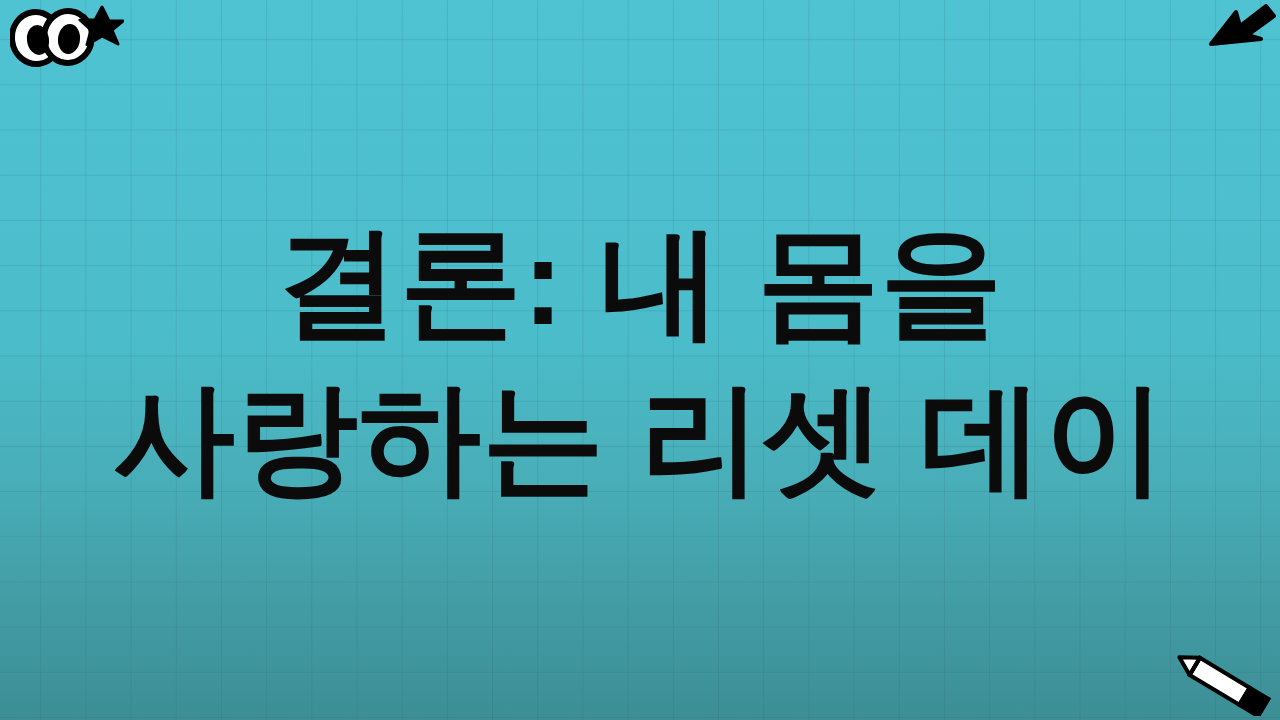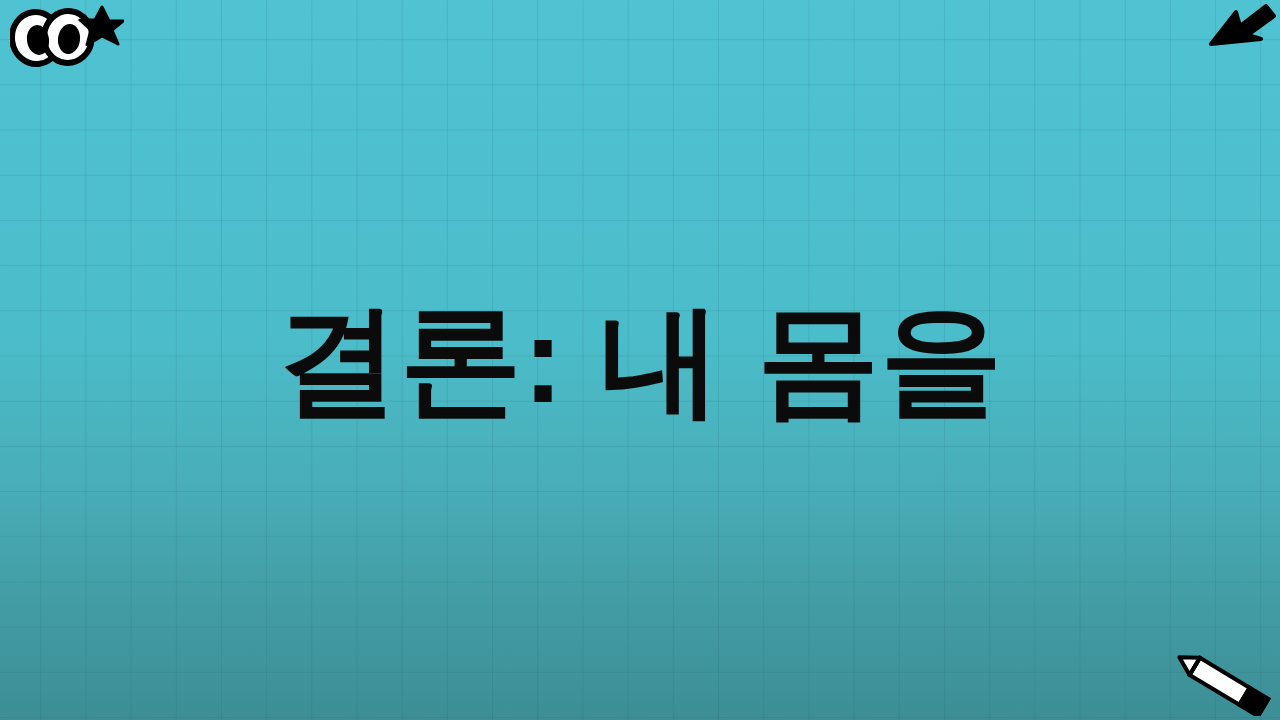--- a/index.html
+++ b/index.html
@@ -141,15 +141,16 @@
         <rect x="28" y="26" width="58" height="20" fill="#ffffff" stroke="#000000" stroke-width="4"></rect>
         <path d="M28 26 L10 36 L28 46 Z" fill="#ffffff" stroke="#000000" stroke-width="4" stroke-linejoin="round"></path>
         <rect x="86" y="26" width="22" height="20" fill="#000000" stroke="#000000" stroke-width="4"></rect>
         <line x1="28" y1="26" x2="28" y2="46" stroke="#000000" stroke-width="4"></line>
       </g>
     </svg>
   </div>
 
   <div id="headline">
     <div class="headline-line">결론: 내 몸을</div>
+    <div class="headline-line">사랑하는 리셋 데이</div>
   </div>
 
 </div>
 
 </body></html>

